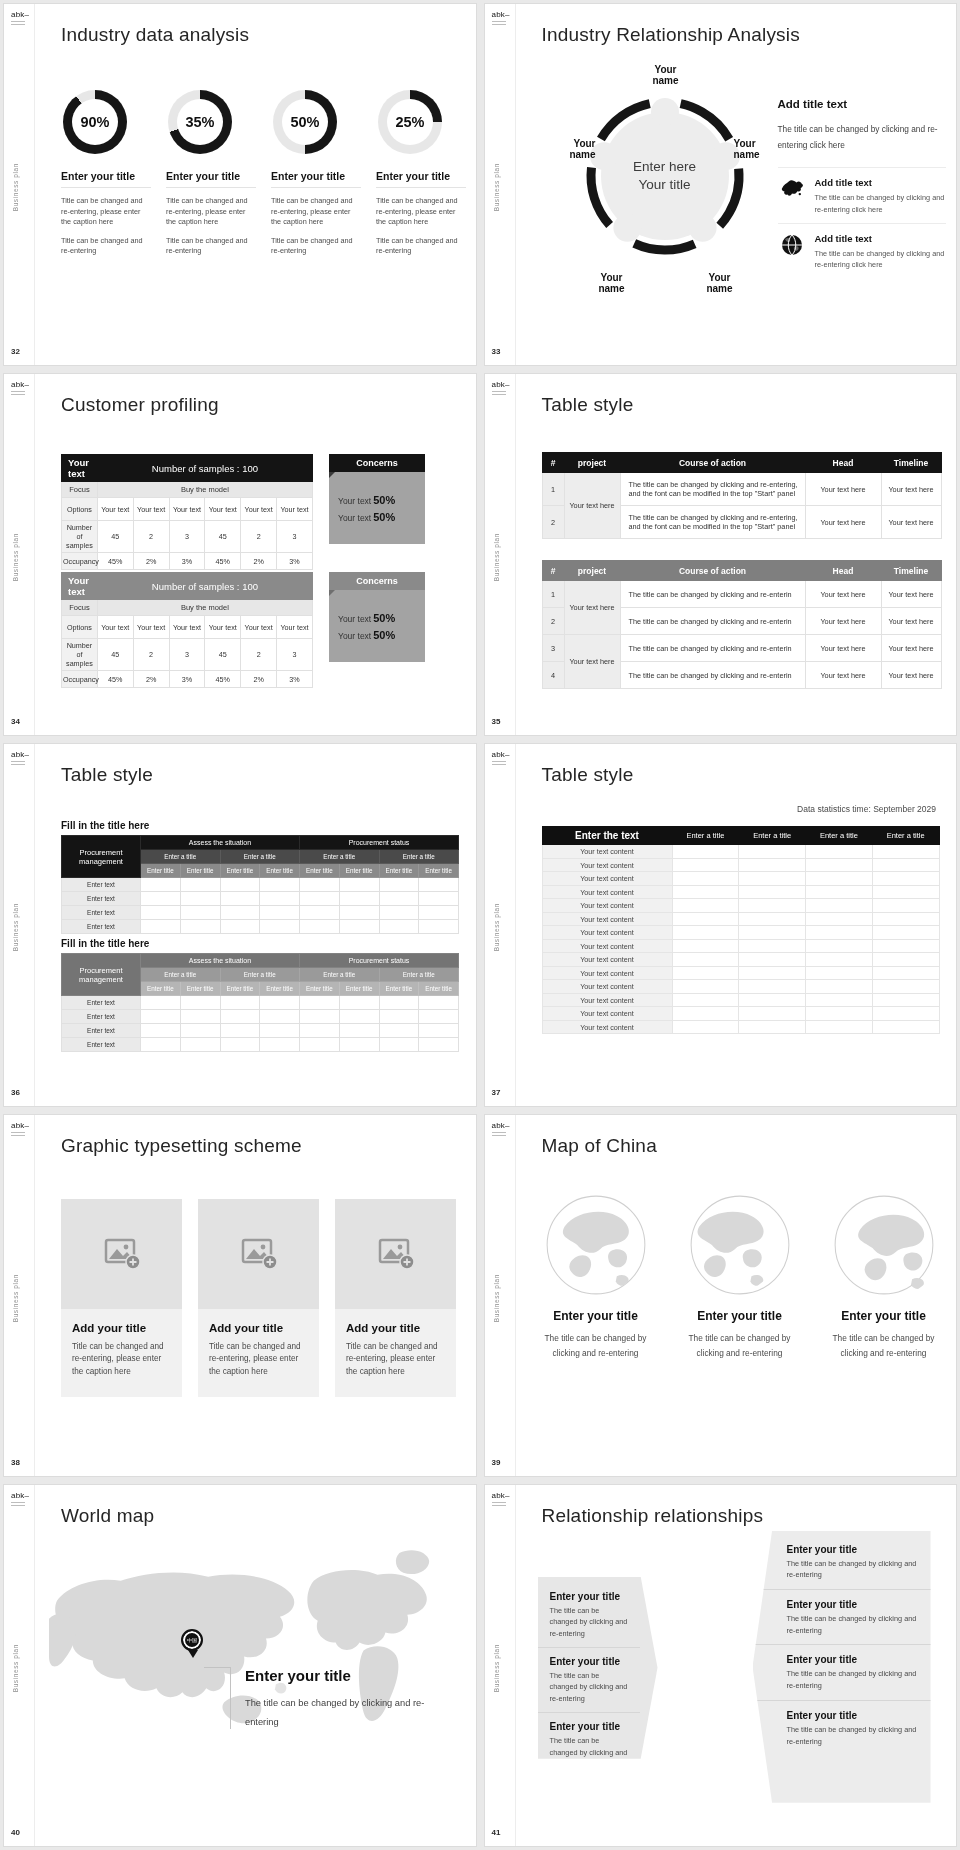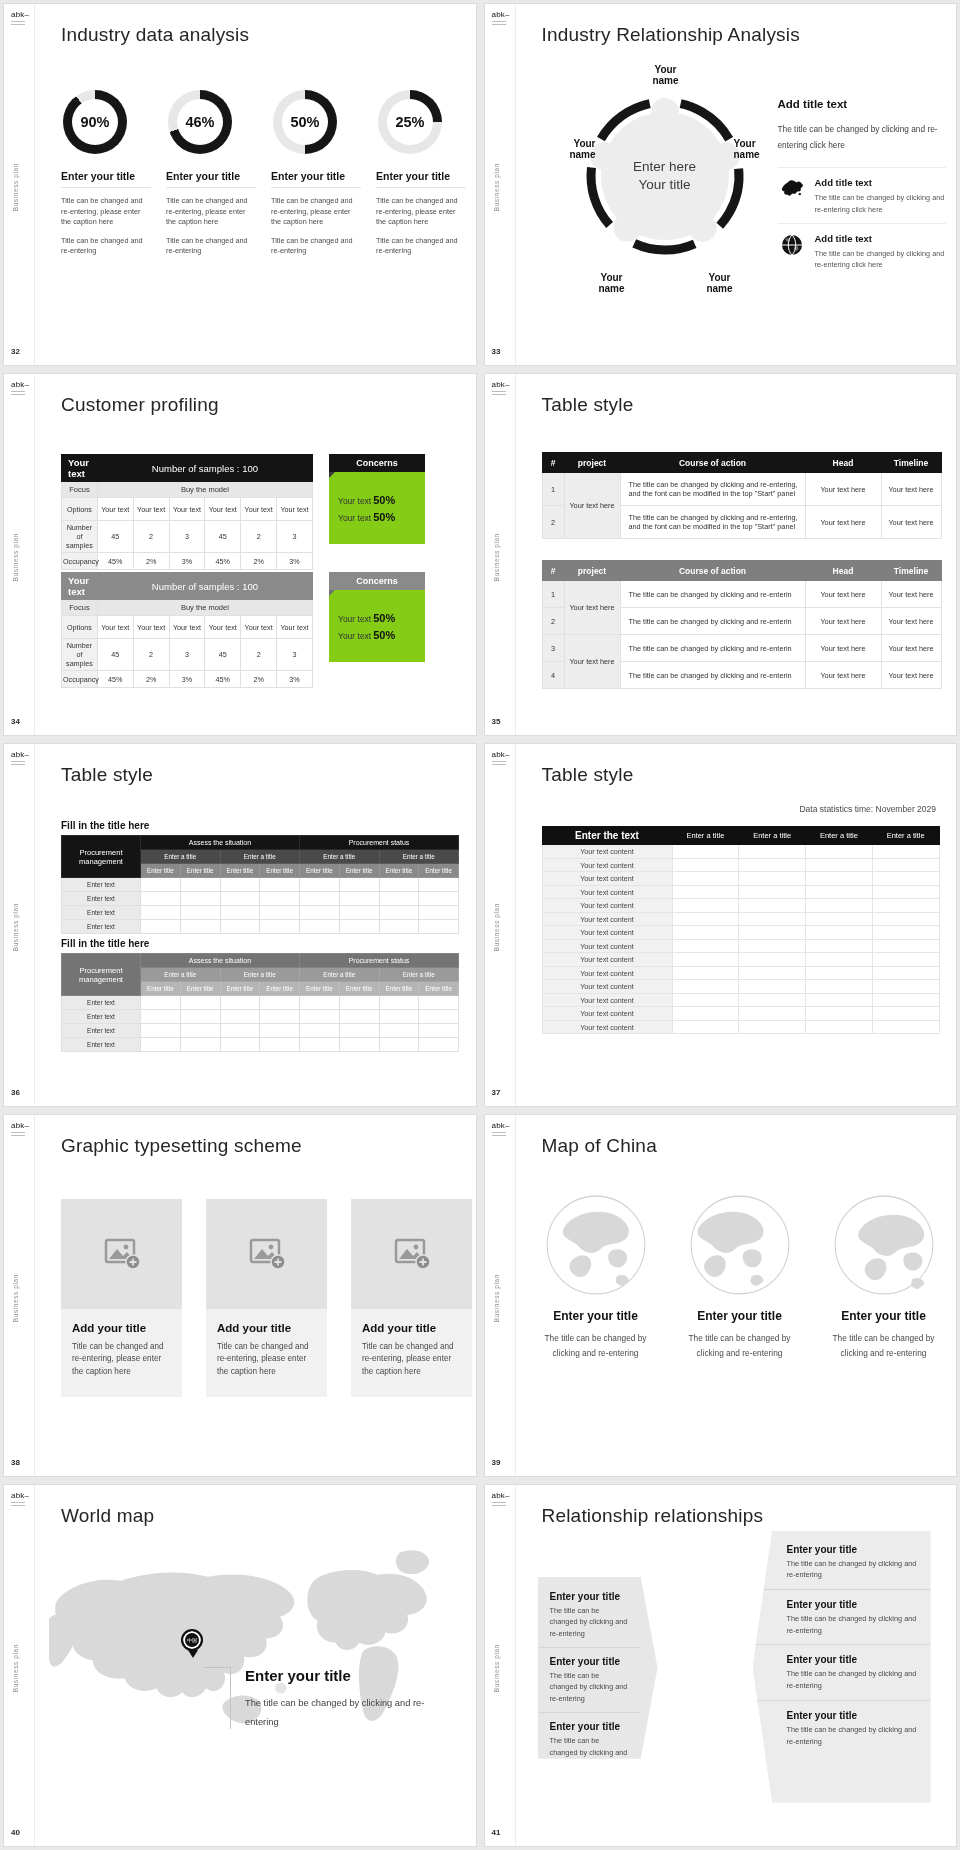--- a/index.html
+++ b/index.html
@@ -63,21 +63,21 @@
   .pftable .focus td{background:#e7e7e7;font-size:7.5px;height:11px;}
   .pftable .opts td{height:18px;}
   .pftable .smp td{height:18px;}
   .pftable .occ td{height:12px;}
   .concern{position:absolute;left:294px;width:96px;}
   .concern.c1{top:80px;}.concern.c2{top:198px;}
   .c-hd{background:#141414;color:#fff;font-weight:700;font-size:9px;text-align:center;padding:4px 0;position:relative;}
   .c-hd::after{content:"";position:absolute;left:0;top:100%;border:3px solid transparent;border-top-color:#3a3a3a;border-left-color:#3a3a3a;}
   .theme-gray .c-hd{background:#8a8a8a;}
   .theme-gray .c-hd::after{border-top-color:#6f6f6f;border-left-color:#6f6f6f;}
-  .c-bd{background:#84cc16;height:56px;padding:8px 9px;display:flex;flex-direction:column;justify-content:center;gap:5px;}
+  .c-bd{background:#a3a3a3;height:56px;padding:8px 9px;display:flex;flex-direction:column;justify-content:center;gap:5px;}
   .c-line{font-size:8.5px;color:#333;}
   .c-line b{font-size:11px;color:#111;margin-left:2px;}
   
   .at{position:absolute;left:26px;width:400px;border-collapse:collapse;table-layout:fixed;}
   .at.t1{top:78px;}.at.t2{top:186px;}
   .at td{border:1px solid #e1e1e1;font-size:7.3px;color:#333;text-align:center;padding:3px 4px;}
   .at .hd td{background:#141414;color:#fff;font-weight:700;font-size:8.5px;border-color:#141414;height:15px;padding:2px;}
   .at.theme-gray .hd td{background:#7f7f7f;border-color:#7f7f7f;}
   .at col.c-num{width:22px;}.at col.c-proj{width:56px;}.at col.c-head{width:76px;}.at col.c-tl{width:60px;}
   .at .num,.at .proj{background:#ededed;}
@@ -103,21 +103,21 @@
   .mx .rl{background:#eaeaea;font-size:6.5px;}
   
   .s37-note{position:absolute;right:20px;top:60px;font-size:8.5px;color:#4a4a4a;}
   .dt{position:absolute;left:26px;top:82px;width:398px;border-collapse:collapse;table-layout:fixed;}
   .dt td{border:1px solid #e5e5e5;font-size:7.2px;color:#444;height:12.5px;text-align:center;padding:0 2px;}
   .dt col.c0{width:130px;}
   .dt .hd td{background:#101010;color:#fff;border-color:#101010;font-size:7.5px;height:17px;}
   .dt .hd td:first-child{font-size:10px;font-weight:700;}
   .dt td.lbl{background:#f1f1f1;}
   
-  .cards{position:absolute;left:26px;top:84px;display:flex;gap:24px;}
+  .cards{position:absolute;left:26px;top:84px;display:flex;gap:16px;}
   .card{width:121px;}
   .card-img{height:110px;background:#e2e2e2;display:flex;align-items:center;justify-content:center;}
   .card-bd{background:#f1f1f1;padding:13px 11px 18px;}
   .card-t{font-size:11.5px;font-weight:700;margin:0 0 7px;color:#111;}
   .card-c{font-size:8.2px;color:#4a4a4a;line-height:1.55;margin:0;}
   
   .globes{position:absolute;left:22px;top:78px;display:flex;gap:28px;}
   .gb{width:116px;text-align:center;}
   .gb svg{width:104px;height:104px;}
   .gb:nth-child(2) svg .land{transform:translateX(-9px);}
@@ -174,21 +174,21 @@
       <div class="donut-card">
           <div class="donut" style="--p: 90;">
             <span class="donut-label">90%</span>
           </div>
           <div class="dc-title">Enter your title</div>
           <p class="dc-cap">Title can be changed and re-entering, please enter the caption here</p>
           <p class="dc-cap">Title can be changed and re-entering</p>
         </div>
           <div class="donut-card">
           <div class="donut" style="--p: 70;">
-            <span class="donut-label">46%</span>
+            <span class="donut-label">35%</span>
           </div>
           <div class="dc-title">Enter your title</div>
           <p class="dc-cap">Title can be changed and re-entering, please enter the caption here</p>
           <p class="dc-cap">Title can be changed and re-entering</p>
         </div>
           <div class="donut-card">
           <div class="donut" style="--p: 50;">
             <span class="donut-label">50%</span>
           </div>
           <div class="dc-title">Enter your title</div>
@@ -629,21 +629,21 @@
   </section>
 
   <section class="slide">
     <div class="strip">
       <div class="logo"><span>abk–</span><i></i></div>
       <div class="vtext">Business plan</div>
       <div class="pagenum">37</div>
     </div>
     <div class="content">
       <h2 class="stitle">Table style</h2>
-      <div class="s37-note">Data statistics time: November 2029</div>
+      <div class="s37-note">Data statistics time: September 2029</div>
       <table class="dt">
         <colgroup>
             <col class="c0">
             <col>
             <col>
             <col>
             <col>
           </colgroup>
         <tbody>
             <tr class="hd">

